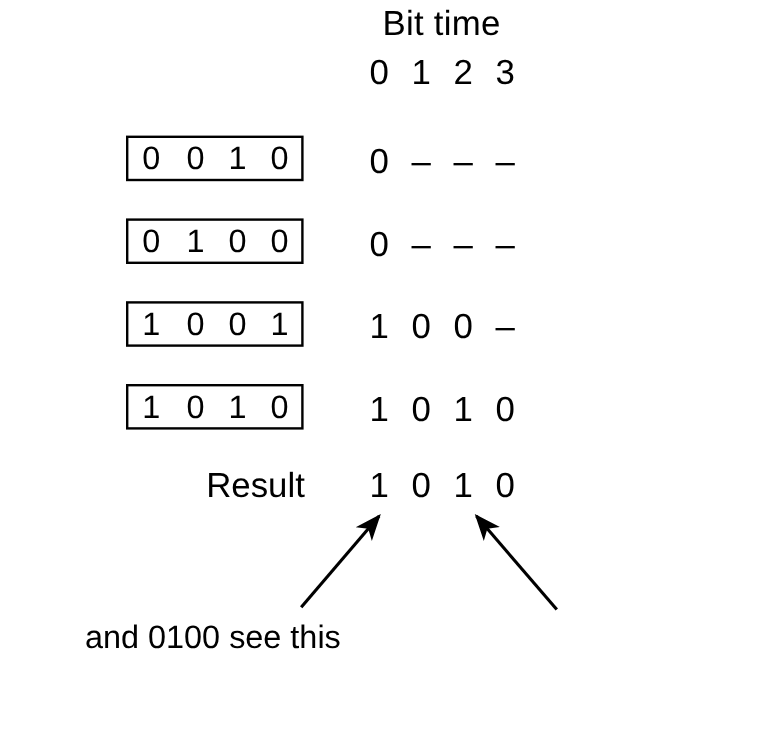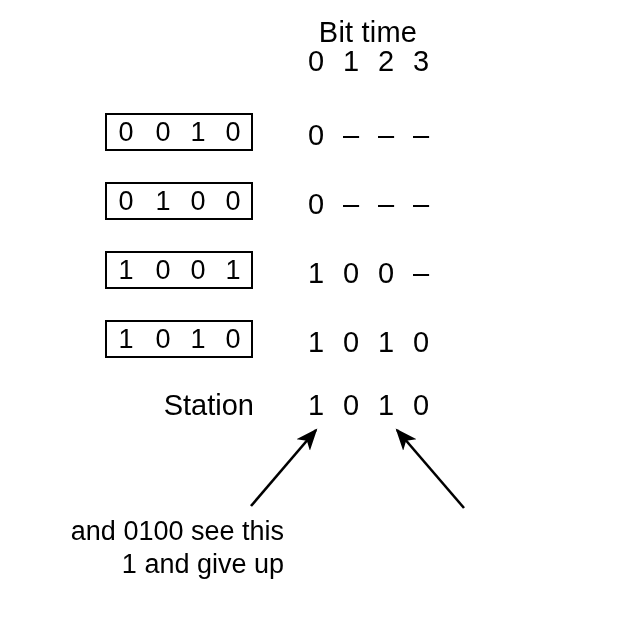--- a/index.html
+++ b/index.html
@@ -20,21 +20,21 @@
 
   
   #bit-time-title {
     left: 0; top: 3px; width: 644px;
     text-align: center;
     font-size: 29px;
     line-height: 34px;
     letter-spacing: 0.2px;
   }
   
-  #bit-time-title { left: 148px; top: 3px; width: 440px; margin-top: 12px; }
+  #bit-time-title { left: 148px; top: 3px; width: 440px; }
 
   
   .bit-col {
     width: 30px;
     text-align: center;
     font-size: 29px;
     line-height: 34px;
   }
   #bit-header-row { left: 301px; top: 44px; width: 152px; height: 34px; }
   #bit-header-row .bit-col { position: absolute; top: 0; }
@@ -153,37 +153,36 @@
         <span class="bitcell" style="left: 113px;">0</span>
       </div>
       <div class="abs seq-row" style="top: 325px;">
         <span class="seqcell" style="left: 0px;">1</span>
         <span class="seqcell" style="left: 35px;">0</span>
         <span class="seqcell" style="left: 70px;">1</span>
         <span class="seqcell" style="left: 105px;">0</span>
       </div>
     </div>
 
-  <div class="abs" id="result-label">Station</div>
+  <div class="abs" id="result-label">Result</div>
 
   <div class="abs seq-row" id="result-row" style="top: 388px;">
       <span class="seqcell" style="left: 0px;">1</span>
       <span class="seqcell" style="left: 35px;">0</span>
       <span class="seqcell" style="left: 70px;">1</span>
       <span class="seqcell" style="left: 105px;">0</span>
     </div>
 
   <svg class="abs" id="arrow-layer" width="644" height="626" viewBox="0 0 644 626">
     <defs>
       <marker id="ah" markerWidth="9" markerHeight="9" refX="7.6" refY="3.6" orient="auto" markerUnits="strokeWidth">
         <path d="M0,0.2 L8.4,3.6 L0,7.0 L2.2,3.6 Z" fill="#000000"></path>
       </marker>
     </defs>
     <line id="arrow-left" stroke="#000000" stroke-width="2.6" marker-end="url(#ah)" x1="251" y1="506" x2="316" y2="430"></line>
     <line id="arrow-right" stroke="#000000" stroke-width="2.6" marker-end="url(#ah)" x1="464" y1="508" x2="397" y2="430"></line>
   </svg>
 
   <div class="abs caption" id="caption-left">
       <span class="cline">and 0100 see this</span>
-      <span class="cline">1 and give up</span>
     </div>
 
 </div>
 
 </body></html>

